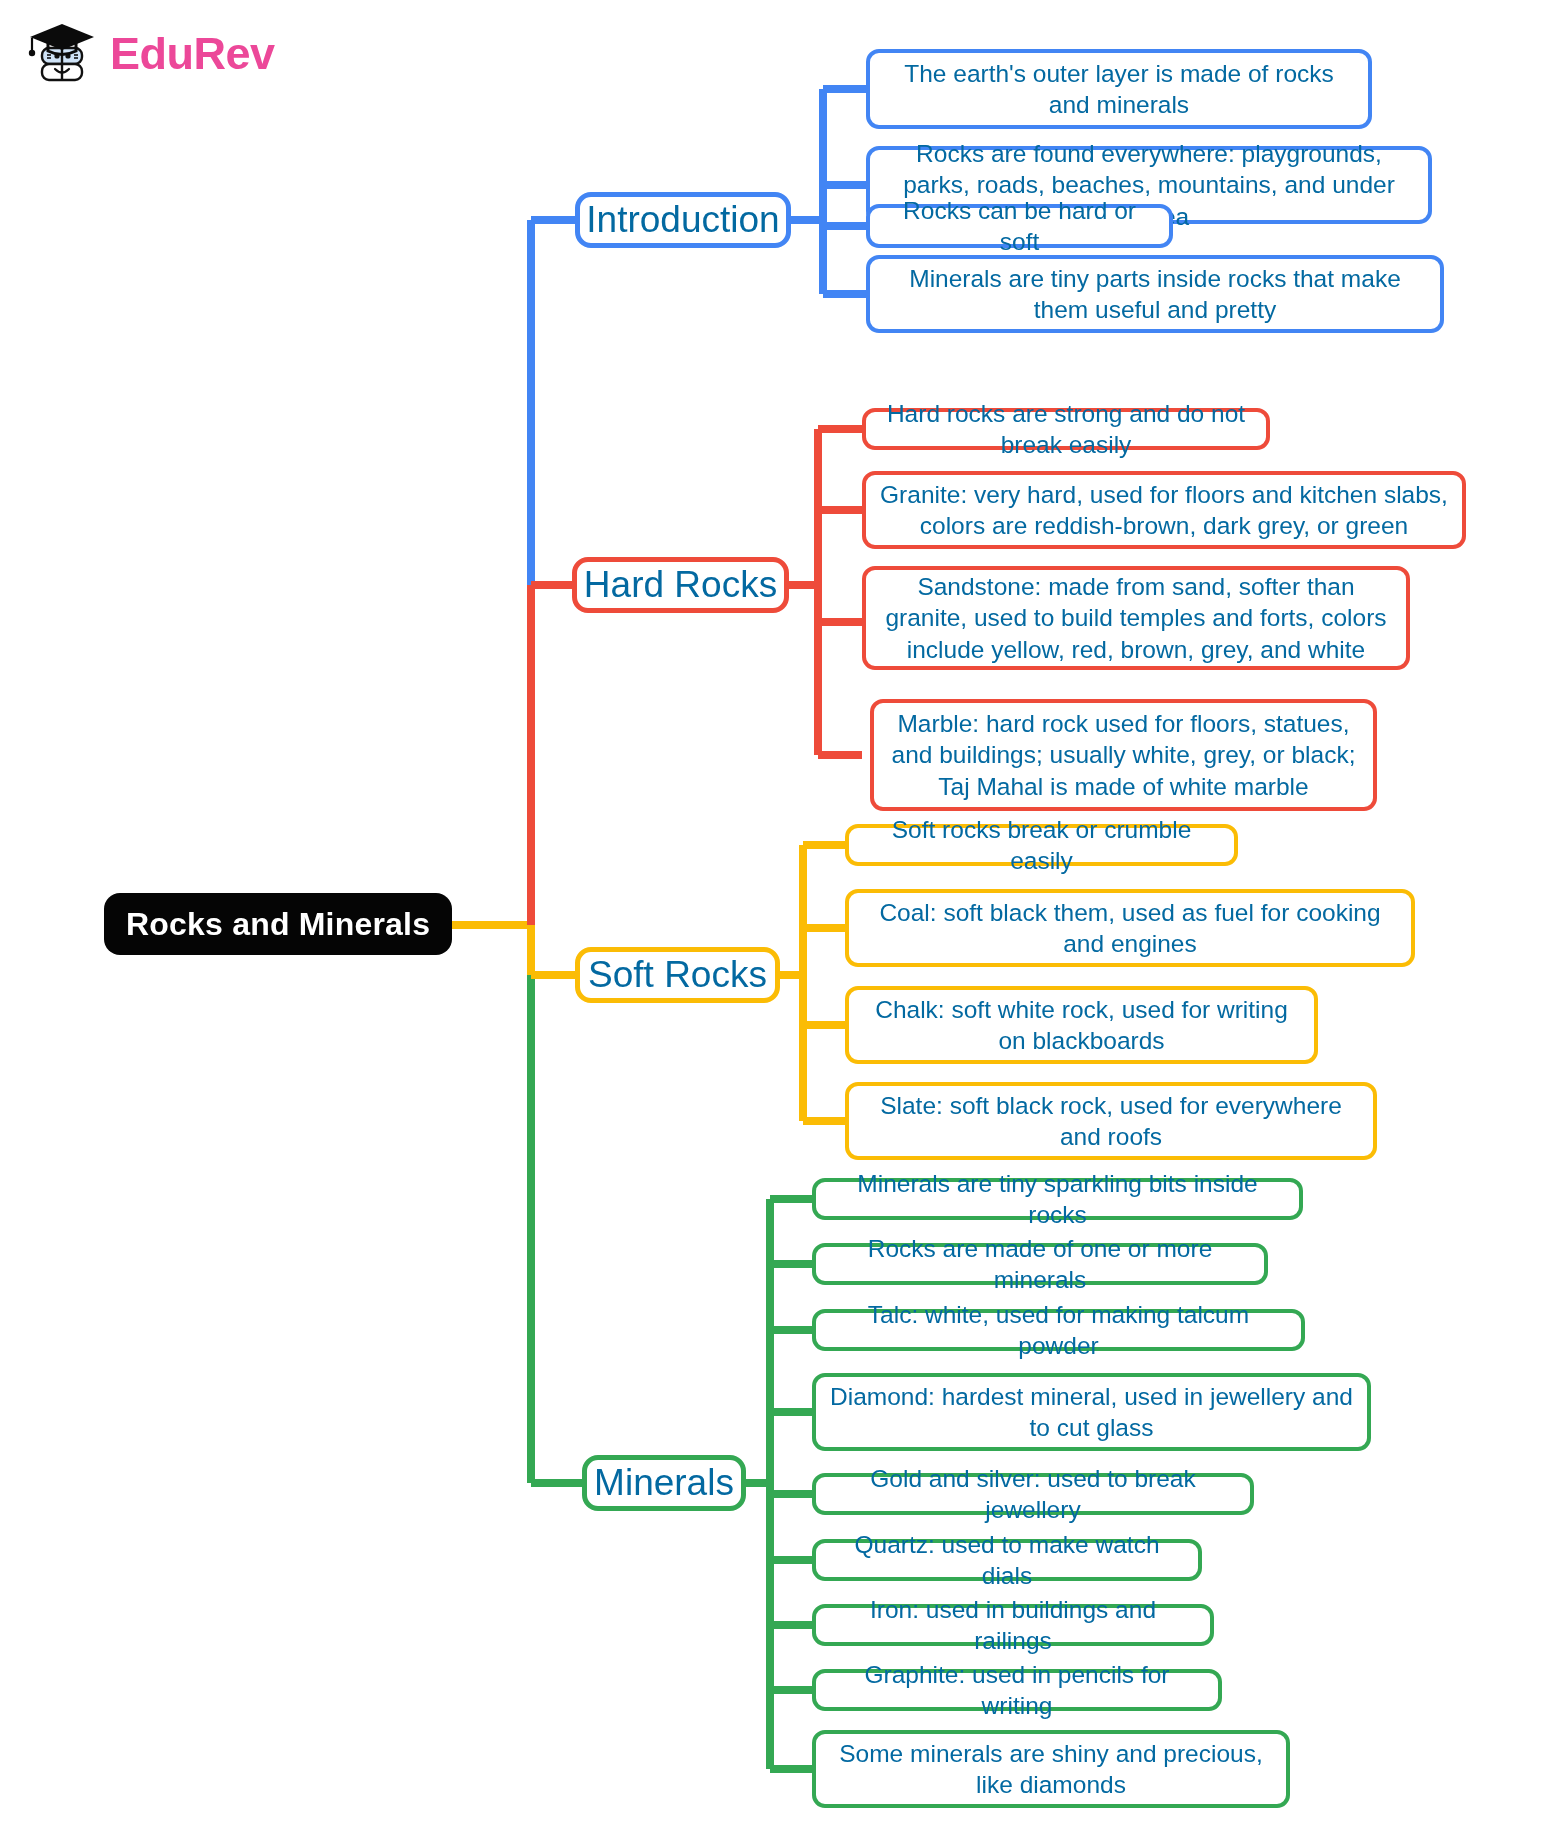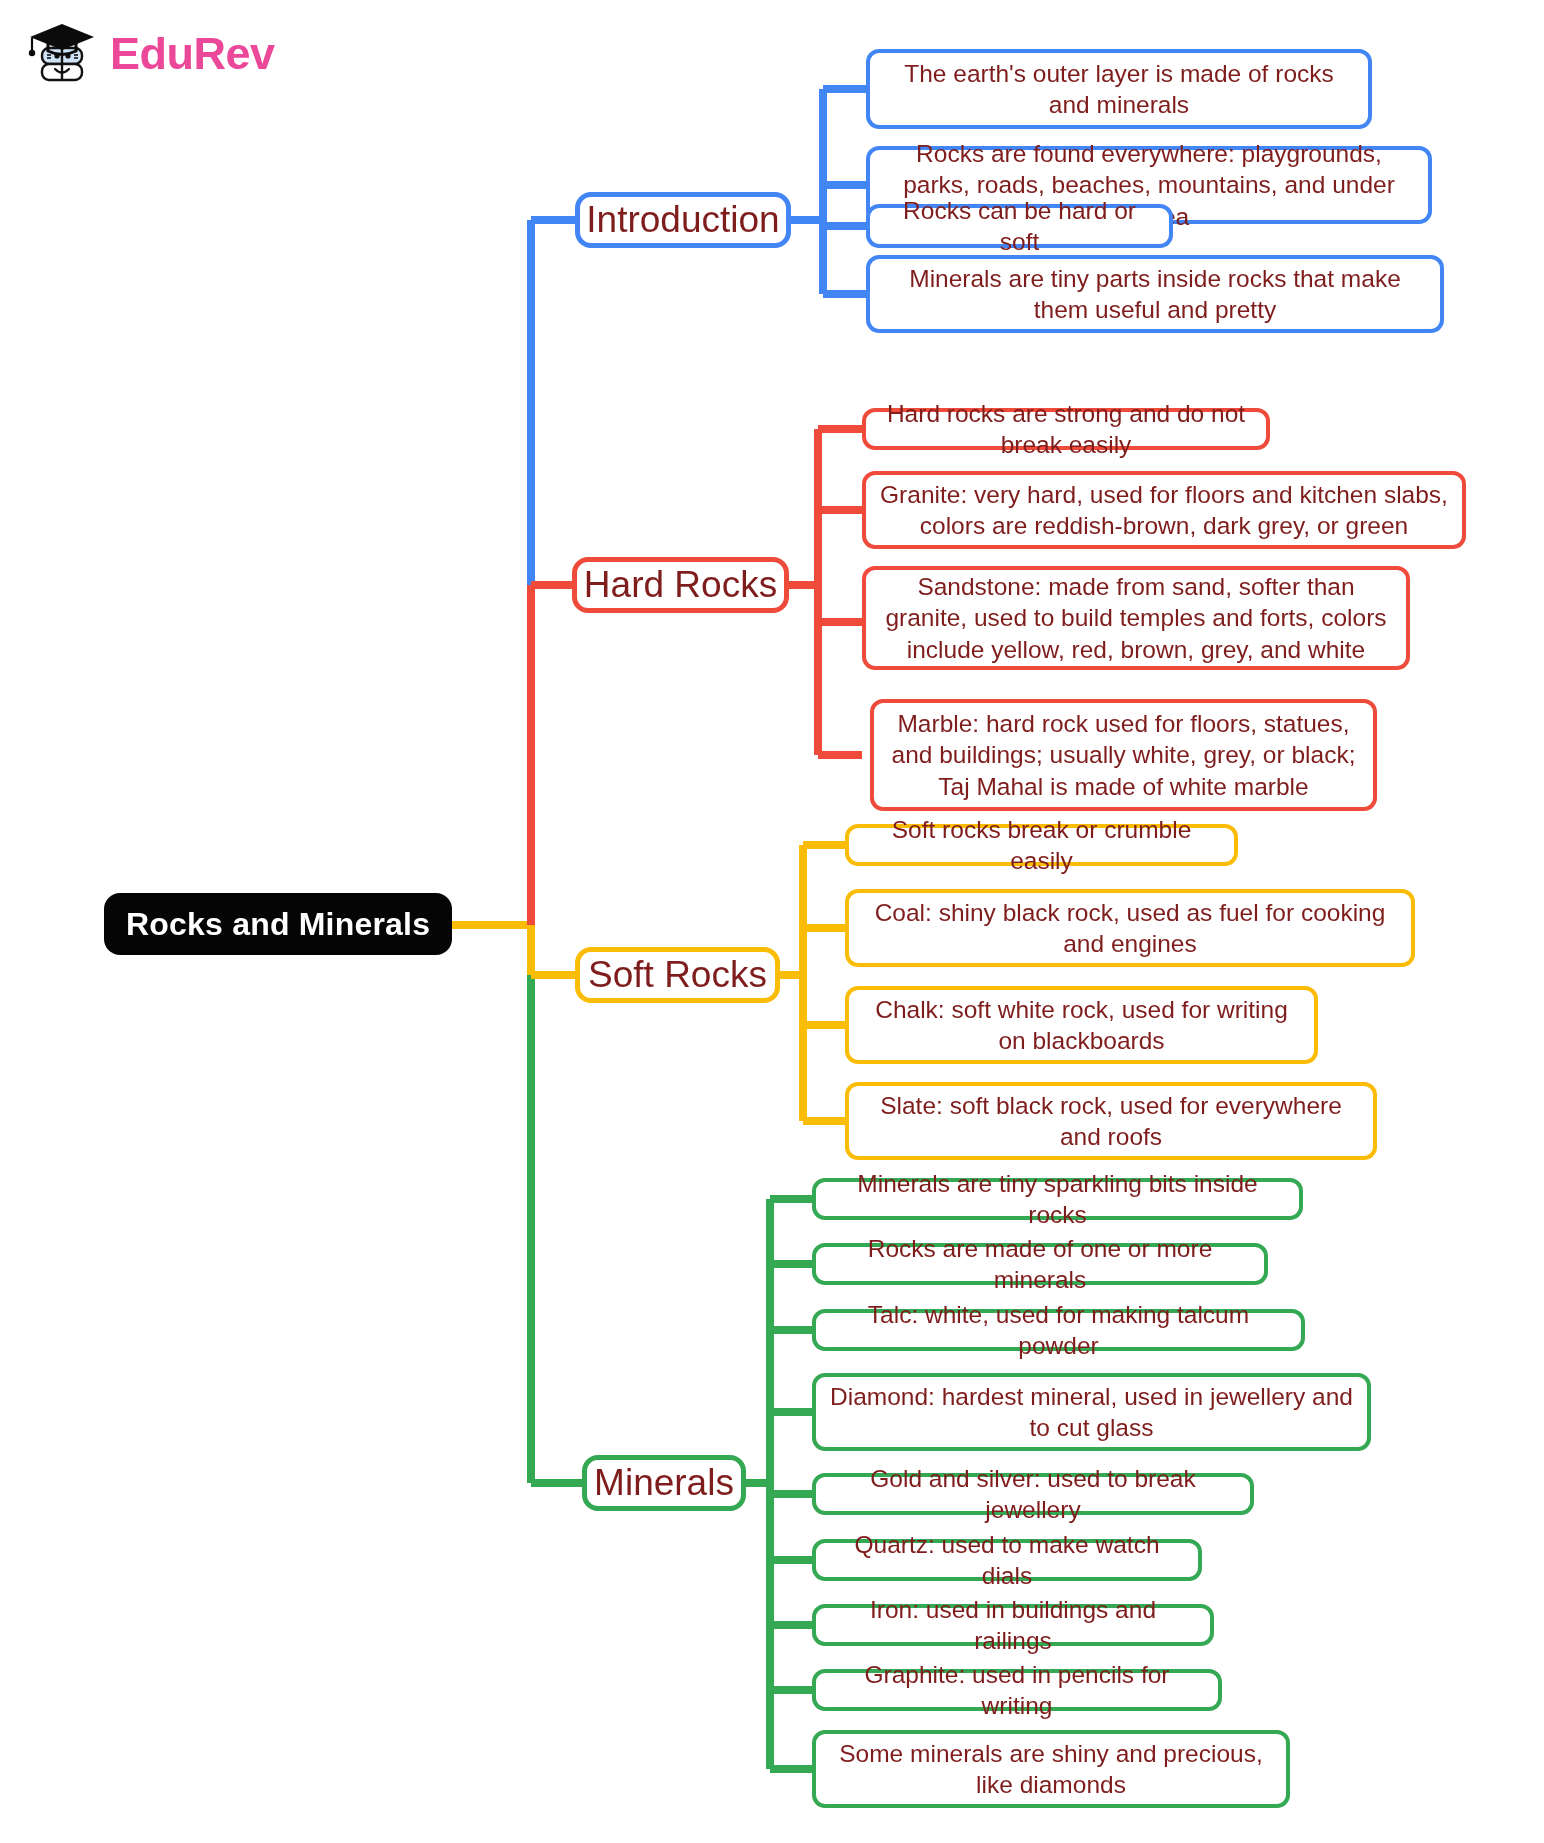--- a/index.html
+++ b/index.html
@@ -50,21 +50,21 @@
 
   
   .node {
     position: absolute;
     box-sizing: border-box;
     background: #ffffff;
     display: flex;
     align-items: center;
     justify-content: center;
     text-align: center;
-    color: #7f1d1d;
+    color: #0369a1;
   }
 
   .root-node {
     background: #050505;
     color: #ffffff;
     border-radius: 16px;
     font-size: 32px;
     font-weight: bold;
     letter-spacing: 0.2px;
     padding: 0 22px;
@@ -198,21 +198,21 @@
   <div class="node leaf-node c-red" style="left:862px; top:408px; width:408px; height:42px;">Hard rocks are strong and do not break easily</div>
 
   <div class="node leaf-node c-red" style="left:862px; top:471px; width:604px; height:78px;">Granite: very hard, used for floors and kitchen slabs, colors are reddish-brown, dark grey, or green</div>
 
   <div class="node leaf-node c-red" style="left:862px; top:566px; width:548px; height:104px;">Sandstone: made from sand, softer than granite, used to build temples and forts, colors include yellow, red, brown, grey, and white</div>
 
   <div class="node leaf-node c-red" style="left:862px; top:699px; width:507px; height:112px;margin-left:8px;">Marble: hard rock used for floors, statues, and buildings; usually white, grey, or black; Taj Mahal is made of white marble</div>
 
   <div class="node leaf-node c-yellow" style="left:845px; top:824px; width:393px; height:42px;">Soft rocks break or crumble easily</div>
 
-  <div class="node leaf-node c-yellow" style="left:845px; top:889px; width:570px; height:78px;">Coal: shiny black rock, used as fuel for cooking and engines</div>
+  <div class="node leaf-node c-yellow" style="left:845px; top:889px; width:570px; height:78px;">Coal: soft black them, used as fuel for cooking and engines</div>
 
   <div class="node leaf-node c-yellow" style="left:845px; top:986px; width:473px; height:78px;">Chalk: soft white rock, used for writing on blackboards</div>
 
   <div class="node leaf-node c-yellow" style="left:845px; top:1082px; width:532px; height:78px;">Slate: soft black rock, used for everywhere and roofs</div>
 
   <div class="node leaf-node c-green" style="left:812px; top:1178px; width:491px; height:42px;">Minerals are tiny sparkling bits inside rocks</div>
 
   <div class="node leaf-node c-green" style="left:812px; top:1243px; width:456px; height:42px;">Rocks are made of one or more minerals</div>
 
   <div class="node leaf-node c-green" style="left:812px; top:1309px; width:493px; height:42px;">Talc: white, used for making talcum powder</div>

